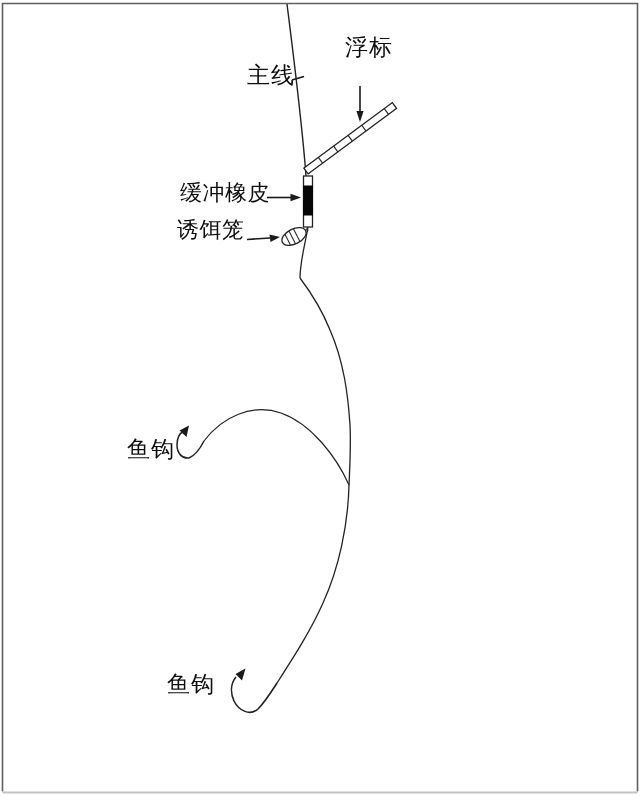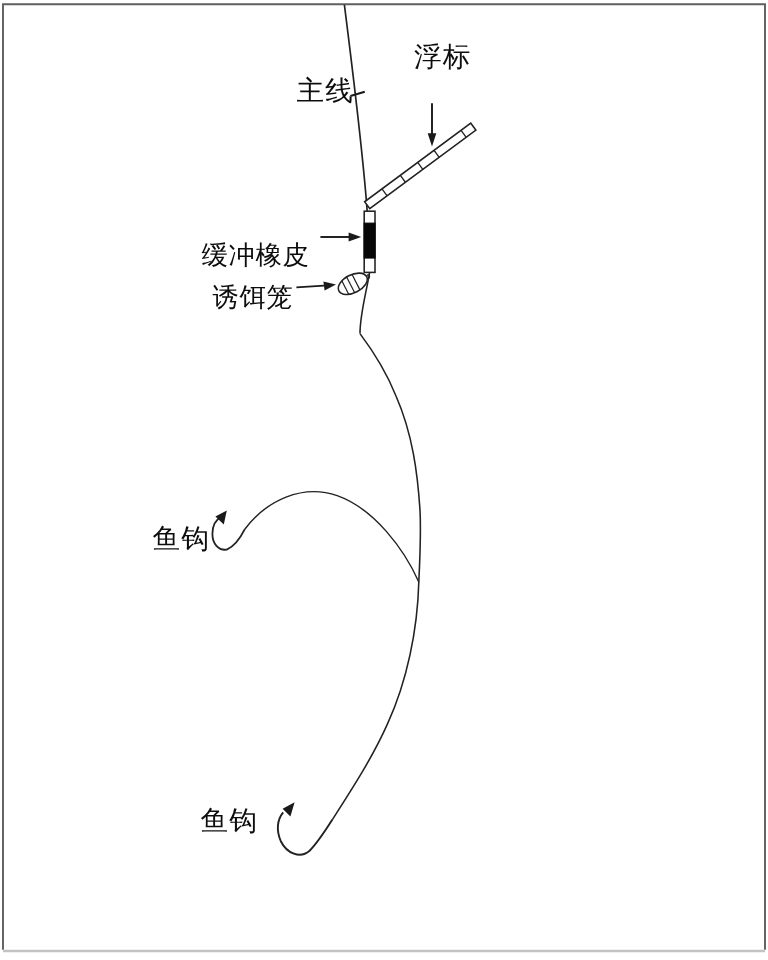--- a/index.html
+++ b/index.html
@@ -91,21 +91,21 @@
     <g>
       <path d="M277,683 C270,694 264,703 258,709 C250,716 239,711 234,701 C230,692 231,683 236,677" fill="none" stroke="#222" stroke-width="1.6"></path>
       <polygon points="245.5,668.5 235.5,674 242,680.5" fill="#1a1a1a"></polygon>
     </g>
   </svg>
 
   <div class="lbl" style="left:247px;top:63px;">主线</div>
 
   <div class="lbl" style="left:345px;top:35px;">浮标</div>
 
-  <div class="lbl small" style="left:168px;top:181px;margin-top:20px;">缓冲橡皮</div>
+  <div class="lbl small" style="left:180px;top:181px;">缓冲橡皮</div>
 
-  <div class="lbl small" style="left:177px;top:236px;text-align:center;">诱饵笼</div>
+  <div class="lbl small" style="left:177px;top:218px;text-align:center;">诱饵笼</div>
 
   <div class="lbl" style="left:127px;top:437px;">鱼钩</div>
 
   <div class="lbl" style="left:167px;top:672px;">鱼钩</div>
 
 </div>
 
 </body></html>

